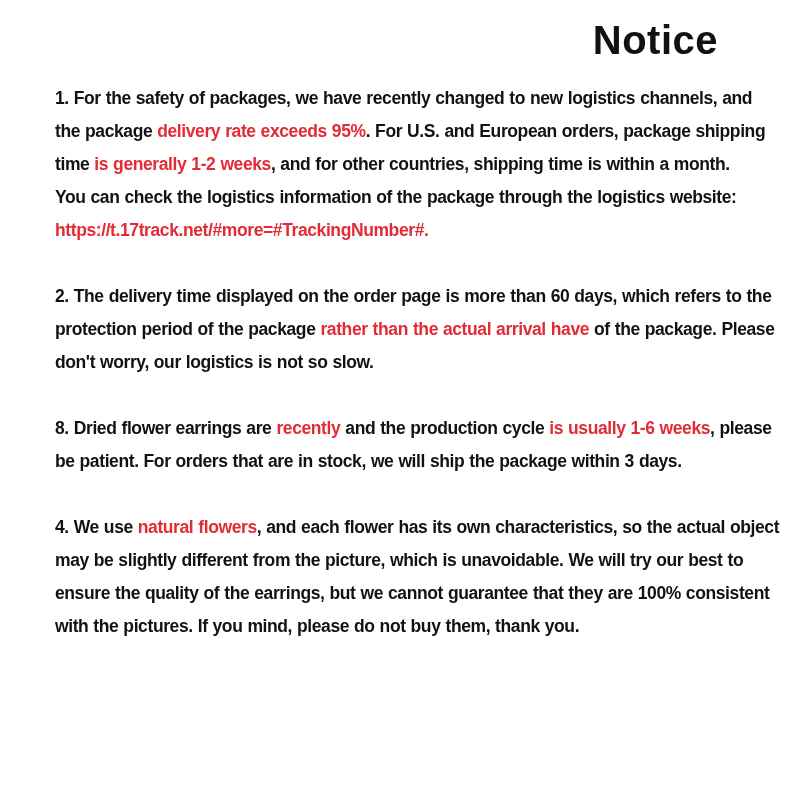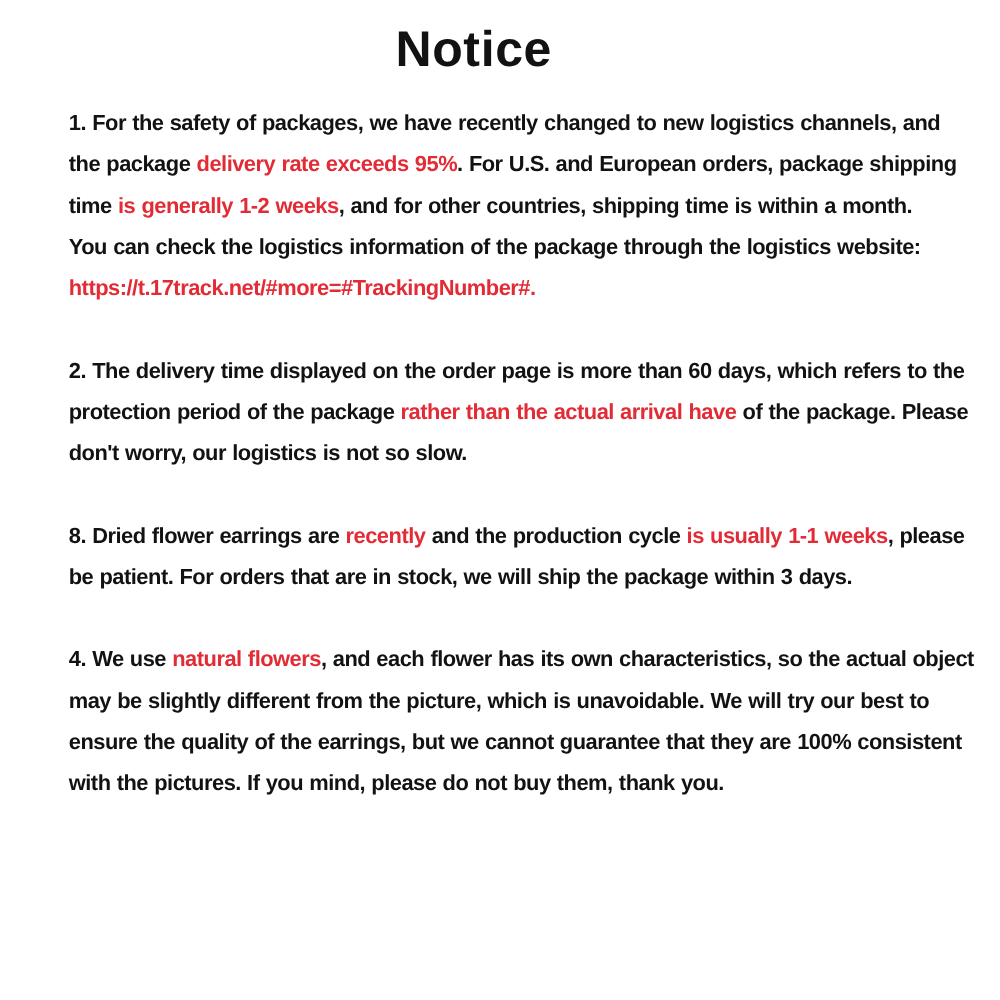--- a/index.html
+++ b/index.html
@@ -21,21 +21,21 @@
     overflow: hidden;
   }
   .page {
     width: 800px;
     height: 800px;
     padding: 14px 22px 0 40px;
   }
   .title {
     font-size: 40px;
     font-weight: 700;
-    text-align: center;
+    text-align: right;
     line-height: 1.1;
     margin: 4px 60px 20px 0;
     letter-spacing: 0.5px;
   }
   .body {
     width: 742px;
   }
   .block {
     margin: 0 0 33px 15px;
     font-size: 17.5px;
@@ -51,16 +51,16 @@
 </style>
 </head>
 <body>
 
 <div class="page">
   <h1 class="title">Notice</h1>
   <div class="body">
       <p class="block"><span>1. For the safety of packages, we have recently changed to new logistics channels, and the package </span><span class="red">delivery rate exceeds 95%</span><span>. For U.S. and European orders, package shipping time </span><span class="red">is generally 1-2 weeks</span><span>, and for other countries, shipping time is within a month.
 You can check the logistics information of the package through the logistics website: </span><span class="red">https://t.17track.net/#more=#TrackingNumber#.</span></p>
       <p class="block"><span>2. The delivery time displayed on the order page is more than 60 days, which refers to the protection period of the package </span><span class="red">rather than the actual arrival have</span><span> of the package. Please don't worry, our logistics is not so slow.</span></p>
-      <p class="block"><span>8. Dried flower earrings are </span><span class="red">recently</span><span> and the production cycle </span><span class="red">is usually 1-1 weeks</span><span>, please be patient. For orders that are in stock, we will ship the package within 3 days.</span></p>
+      <p class="block"><span>8. Dried flower earrings are </span><span class="red">recently</span><span> and the production cycle </span><span class="red">is usually 1-6 weeks</span><span>, please be patient. For orders that are in stock, we will ship the package within 3 days.</span></p>
       <p class="block"><span>4. We use </span><span class="red">natural flowers</span><span>, and each flower has its own characteristics, so the actual object may be slightly different from the picture, which is unavoidable. We will try our best to ensure the quality of the earrings, but we cannot guarantee that they are 100% consistent with the pictures. If you mind, please do not buy them, thank you.</span></p>
     </div>
 </div>
 
 </body></html>

